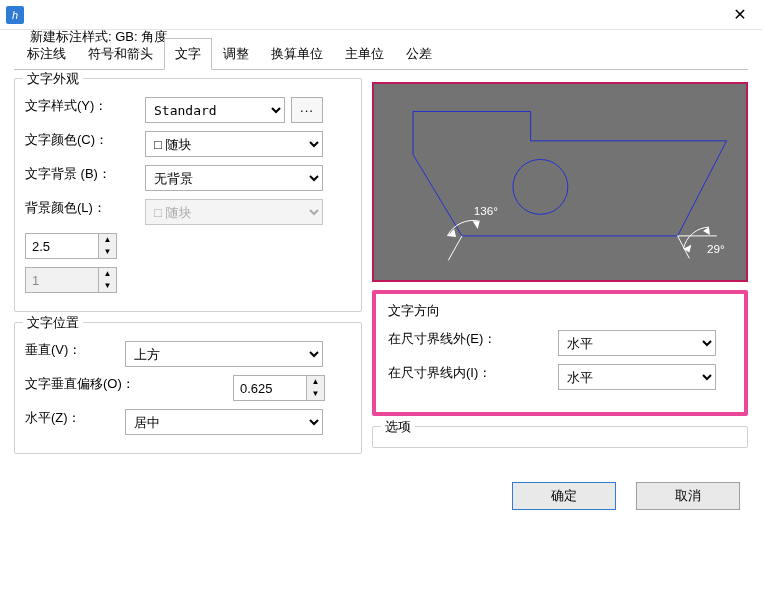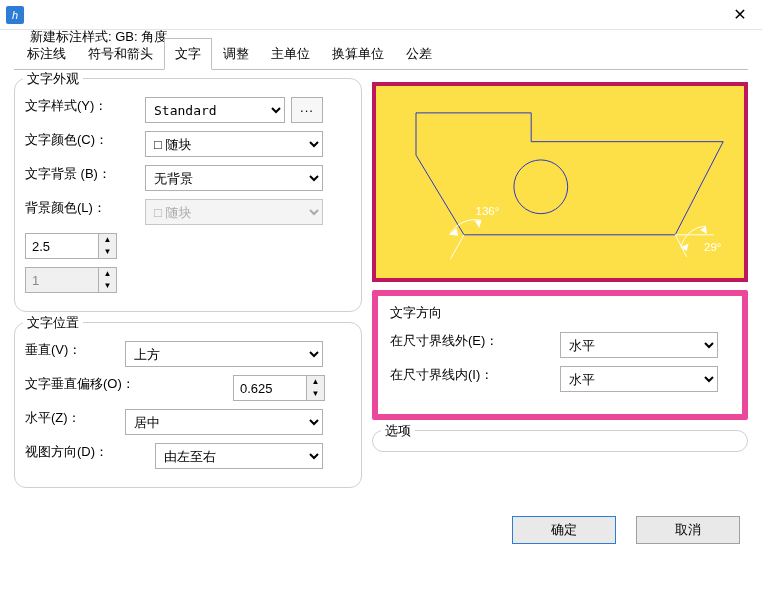--- a/index.html
+++ b/index.html
@@ -64,21 +64,21 @@
   }
   .content {
     display: flex;
     padding: 8px 14px 8px 14px;
     gap: 10px;
   }
   .left { width: 348px; }
   .right { flex: 1; }
   .group {
     border: 1px solid #d0d0d0;
-    border-radius: 12px;
+    border-radius: 2px;
     margin-bottom: 10px;
     padding: 10px 10px 10px 10px;
     position: relative;
   }
   .group-title {
     position: absolute;
     top: -9px;
     left: 8px;
     background: #fff;
     padding: 0 4px;
@@ -136,28 +136,28 @@
   .spinner .arrows div {
     flex: 1;
     text-align: center;
     font-size: 8px;
     line-height: 12px;
     background: #f0f0f0;
   }
   .preview {
     width: 100%;
     height: 200px;
-    border: 4px solid #be185d;
-    background: #fde047;
+    border: 2px solid #be185d;
+    background: #737373;
     margin-top: 4px;
     margin-bottom: 8px;
     position: relative;
   }
   .highlight {
-    border: 6px solid #ec4899;
+    border: 4px solid #ec4899;
     border-radius: 2px;
     padding: 8px 14px 14px 12px;
     margin-bottom: 10px;
     position: relative;
   }
   .highlight .group-title { top: 6px; position: static; display: block; margin-bottom: 10px; background: none; padding: 0; }
   .buttons {
     display: flex;
     justify-content: flex-end;
     gap: 20px;
@@ -190,22 +190,22 @@
   <div class="appicon">h</div>
   <div class="title">新建标注样式: GB: 角度</div>
   <div class="close">✕</div>
 </div>
 
 <div class="tabs">
   <div class="tab">标注线</div>
   <div class="tab">符号和箭头</div>
   <div class="tab active">文字</div>
   <div class="tab">调整</div>
+  <div class="tab">换算单位</div>
   <div class="tab">主单位</div>
-  <div class="tab">换算单位</div>
   <div class="tab">公差</div>
 </div>
 <div class="tabline"></div>
 
 <div class="content">
   <div class="left">
     <div class="group">
       <div class="group-title">文字外观</div>
 
       <div class="row">
@@ -279,26 +279,20 @@
         </div>
       </div>
 
       <div class="row">
         <span class="lbl" style="width:100px">水平(Z)：</span>
         <select class="sel" style="width:198px">
           <option>居中</option>
         </select>
       </div>
 
-      <div class="row">
-        <span class="lbl" style="width:130px">视图方向(D)：</span>
-        <select class="sel" style="width:168px">
-          <option>由左至右</option>
-        </select>
-      </div>
     </div>
   </div>
 
   <div class="right">
     <div class="preview">
       <svg width="100%" height="100%" viewBox="0 0 360 200">
         <polyline points="30,28 150,28 150,58 350,58 300,155 80,155 30,72 30,28" fill="none" stroke="#2030d0" stroke-width="1"></polyline>
         <circle cx="160" cy="105" r="28" fill="none" stroke="#2030d0" stroke-width="1"></circle>
 
         <path d="M65,155 A30,30 0 0 1 98,140" fill="none" stroke="#fff" stroke-width="1"></path>

